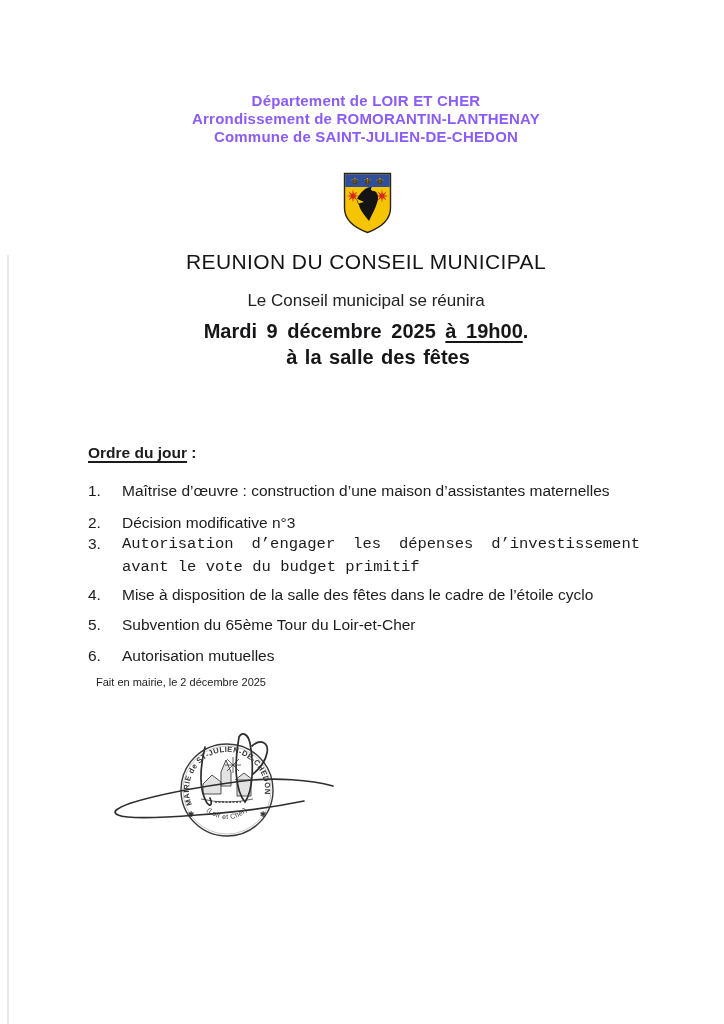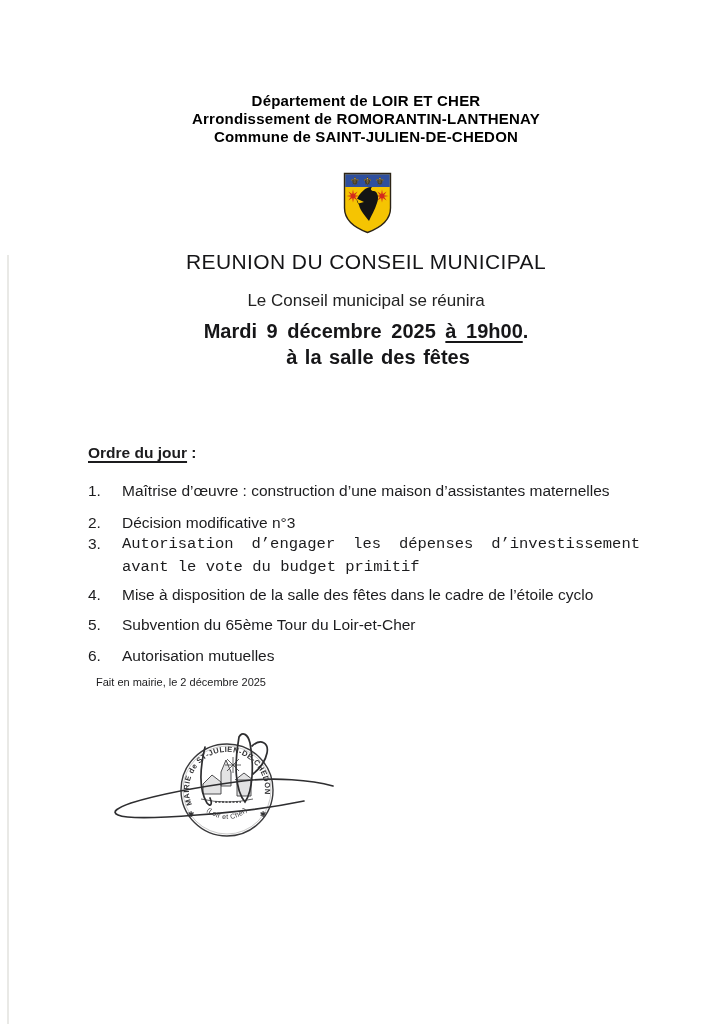--- a/index.html
+++ b/index.html
@@ -1,20 +1,20 @@
 <!DOCTYPE html>
 <html><head>
 <meta charset="utf-8">
 <style>
   html,body{margin:0;padding:0;background:#ffffff;}
   body{width:724px;height:1024px;font-family:"Liberation Sans",sans-serif;color:#1c1c1e;overflow:hidden;}
   .page{position:relative;width:724px;height:1024px;background:#ffffff;}
   .scan-edge{position:absolute;left:7px;top:255px;width:2px;height:769px;background:#e9e9e6;}
   .c{position:absolute;left:8px;right:0;text-align:center;white-space:nowrap;}
-  .hdr{font-weight:bold;font-size:15px;color:#000000;letter-spacing:.2px;}
+  .hdr{font-weight:bold;font-size:15px;color:#8b5cf6;letter-spacing:.2px;}
   .title{font-size:21px;font-weight:normal;letter-spacing:.4px;color:#151517;}
   .sub{font-size:17px;color:#222;}
   .dateline{font-size:20px;font-weight:bold;word-spacing:4px;color:#161618;}
   .loc{font-size:20px;font-weight:bold;word-spacing:2px;color:#161618;padding-left:24px;}
   .ul{text-decoration:underline;text-decoration-thickness:2px;text-underline-offset:3px;}
   .agenda-h{position:absolute;left:88px;top:444px;font-size:15.5px;font-weight:bold;}
   .agenda-h .ul2{text-decoration:underline;text-decoration-thickness:1.5px;text-underline-offset:3px;}
   .item{position:absolute;left:88px;width:552px;font-size:15.5px;line-height:22.5px;color:#1c1c1e;}
   .item .num{float:left;width:34px;}
   .item .txt{display:block;margin-left:34px;white-space:nowrap;}

